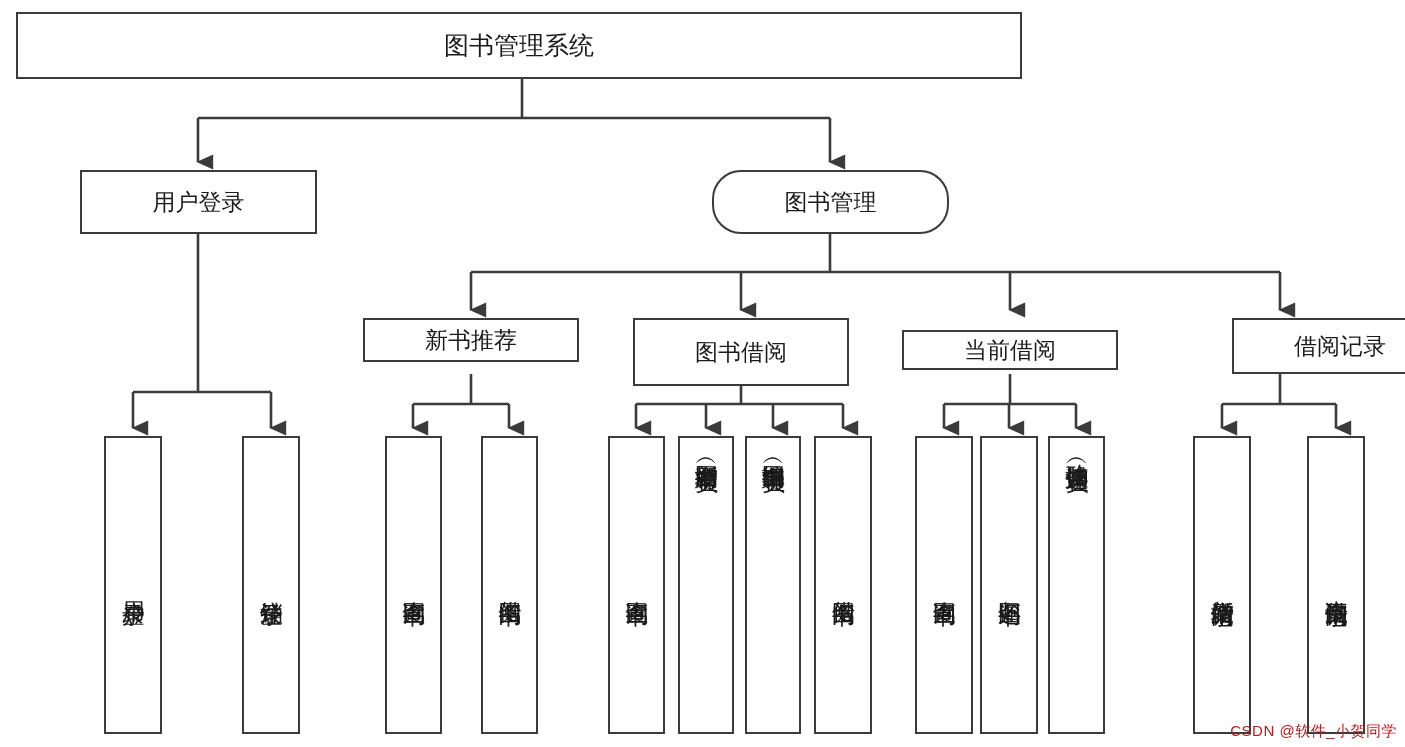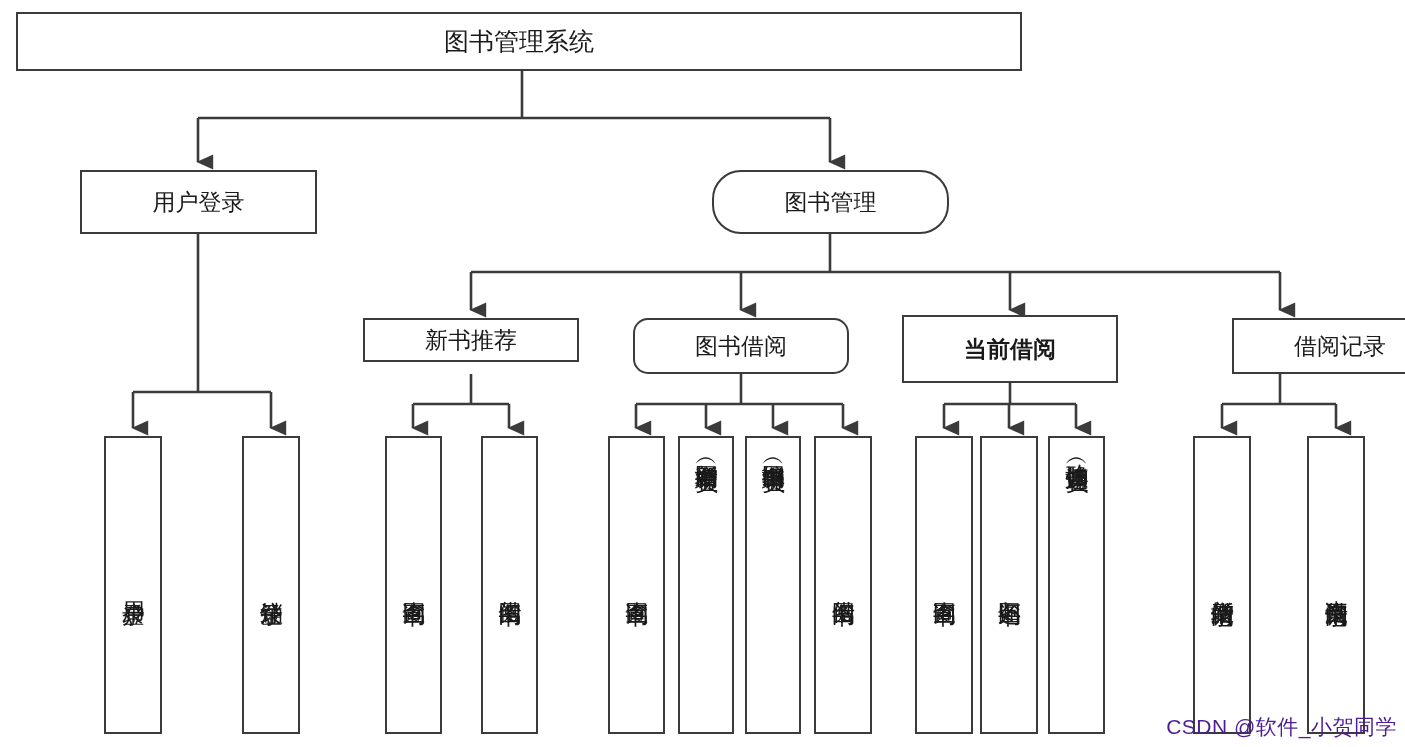--- a/index.html
+++ b/index.html
@@ -61,22 +61,22 @@
     letter-spacing: 1px;
     white-space: nowrap;
   }
   .label {
     white-space: nowrap;
   }
   #watermark {
     position: absolute;
     right: 8px;
     bottom: 6px;
-    font-size: 21px;
-    color: #4c1d95;
+    font-size: 15px;
+    color: #b91c1c;
     letter-spacing: 0.5px;
     white-space: nowrap;
   }
 </style>
 </head>
 <body>
 
 <div id="canvas">
 
   <svg id="edges" viewBox="0 0 1405 747" xmlns="http://www.w3.org/2000/svg">
@@ -122,38 +122,38 @@
       <path d="M 1009 404 L 1009 428" marker-end="url(#arrow)"></path>
       <path d="M 1076 404 L 1076 428" marker-end="url(#arrow)"></path>
 
       <path d="M 1280 374 L 1280 404"></path>
       <path d="M 1222 404 L 1336 404"></path>
       <path d="M 1222 404 L 1222 428" marker-end="url(#arrow)"></path>
       <path d="M 1336 404 L 1336 428" marker-end="url(#arrow)"></path>
     </g>
   </svg>
 
-  <div class="node root" style="left:16px;top:12px;width:1006px;height:59px;">
+  <div class="node root" style="left:16px;top:12px;width:1006px;height:67px;">
     <span class="label">图书管理系统</span>
   </div>
 
   <div class="node lvl2" style="left:80px;top:170px;width:237px;height:64px;">
     <span class="label">用户登录</span>
   </div>
   <div class="node lvl2" style="left:712px;top:170px;width:237px;height:64px;border-radius:29px;">
     <span class="label">图书管理</span>
   </div>
 
   <div class="node lvl3" style="left:363px;top:318px;width:216px;height:44px;">
     <span class="label">新书推荐</span>
   </div>
-  <div class="node lvl3" style="left:633px;top:318px;width:216px;height:56px;border-radius:15px;">
+  <div class="node lvl3" style="left:633px;top:318px;width:216px;height:68px;">
     <span class="label">图书借阅</span>
   </div>
-  <div class="node lvl3" style="left:902px;top:315px;width:216px;height:68px;font-weight:bold;">
+  <div class="node lvl3" style="left:902px;top:330px;width:216px;height:40px;">
     <span class="label">当前借阅</span>
   </div>
   <div class="node lvl3" style="left:1232px;top:318px;width:216px;height:56px;">
     <span class="label">借阅记录</span>
   </div>
 
   <div class="node leaf centered" style="left:104px;top:436px;width:58px;height:298px;">
     <span class="vtext">用户登录</span>
   </div>
   <div class="node leaf centered" style="left:242px;top:436px;width:58px;height:298px;">

